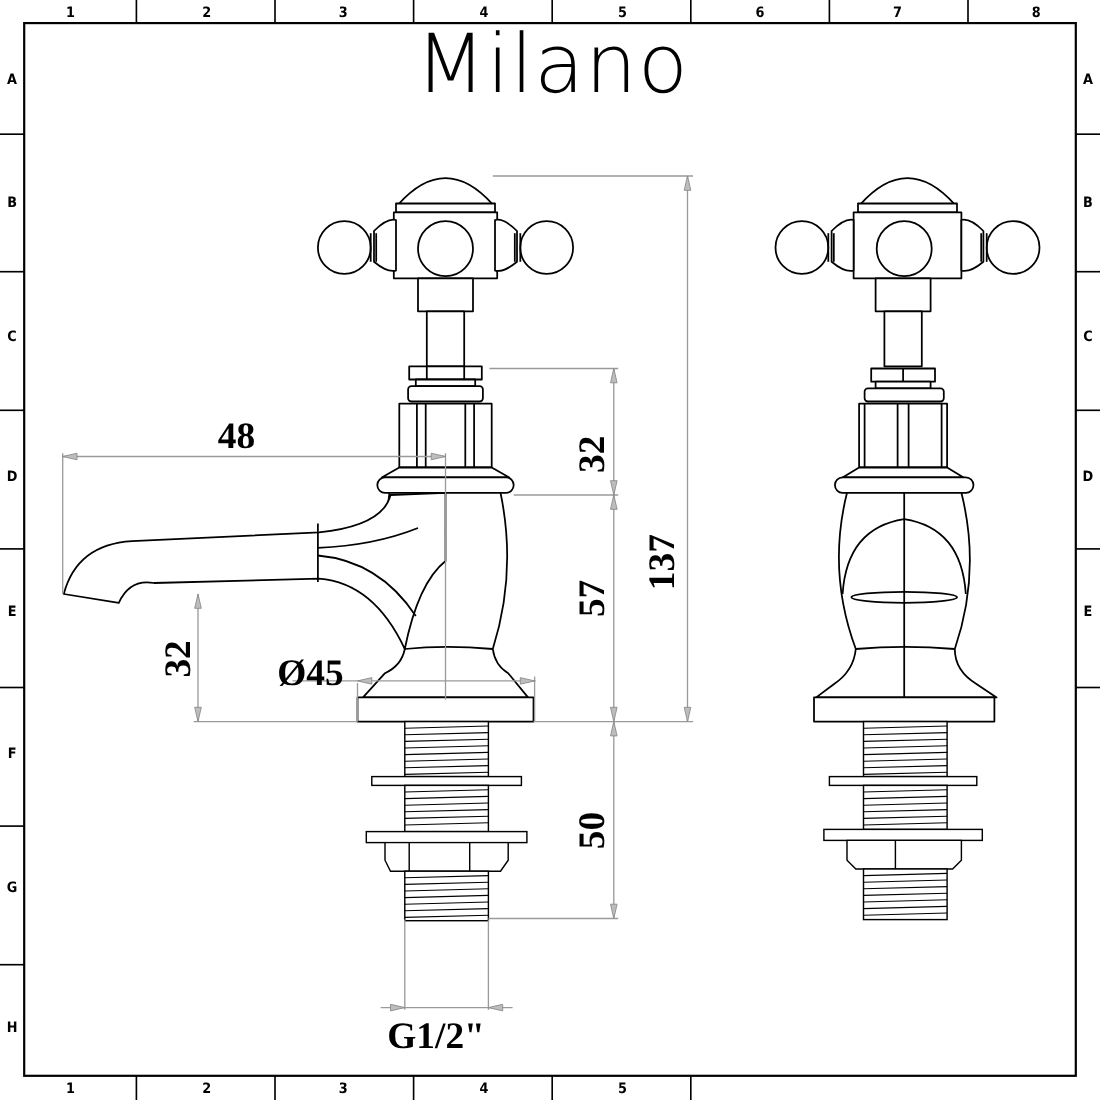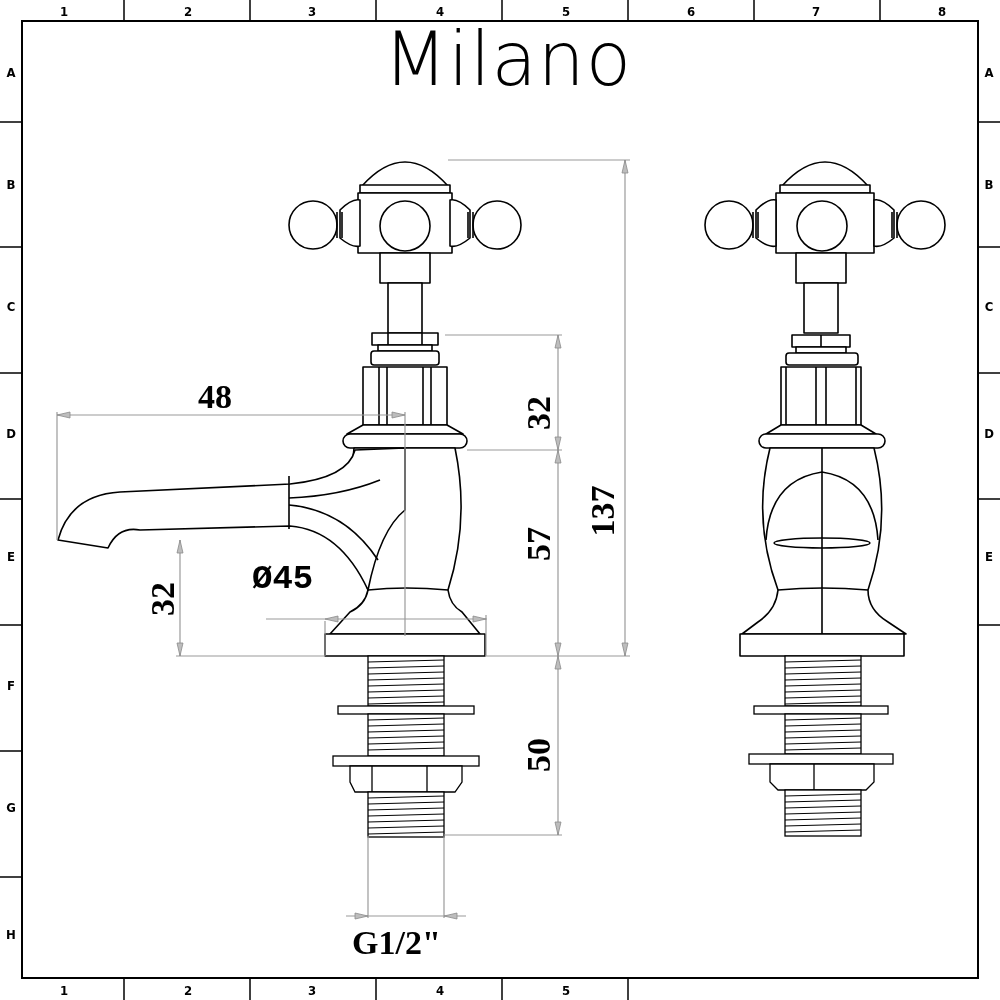--- a/index.html
+++ b/index.html
@@ -3,21 +3,21 @@
 <meta charset="utf-8">
 <style>
   html, body { margin: 0; padding: 0; background: #ffffff; }
   body { width: 1000px; height: 1000px; position: relative; overflow: hidden; font-family: "DejaVu Sans", sans-serif; }
   .frame-svg { position: absolute; left: 0; top: 0; width: 1000px; height: 1000px; }
   .grid-label { position: absolute; font-family: "DejaVu Sans Condensed", "DejaVu Sans", sans-serif; font-weight: bold; font-size: 13px; color: #000; text-align: center; line-height: 1; }
   .col-top { top: 5px; width: 20px; margin-left: -10px; }
   .col-bot { top: 984px; width: 20px; margin-left: -10px; }
   .row-left { left: 0; width: 22px; margin-top: -7px; }
   .row-right { left: 978px; width: 22px; margin-top: -7px; }
-  .title { position: absolute; left: 372px; top: 22px; width: 260px; text-align: right; font-family: "DejaVu Sans", sans-serif; font-weight: 200; font-size: 74px; letter-spacing: 1px; color: #000; line-height: 1; -webkit-text-stroke: 0; }
+  .title { position: absolute; left: 372px; top: 22px; width: 260px; text-align: center; font-family: "DejaVu Sans", sans-serif; font-weight: 200; font-size: 74px; letter-spacing: 1px; color: #000; line-height: 1; -webkit-text-stroke: 0; }
   .dim { position: absolute; font-family: "Liberation Serif", "DejaVu Serif", serif; font-weight: bold; font-size: 34px; color: #000; line-height: 1; white-space: nowrap; }
   .dim.rot { transform: rotate(-90deg); transform-origin: center center; }
 </style>
 </head>
 <body>
 
 <svg class="frame-svg" viewBox="0 0 1000 1000" xmlns="http://www.w3.org/2000/svg">
 
   <g fill="none" stroke="#000" stroke-width="2">
     <rect x="22" y="21" width="956" height="957"></rect>
@@ -282,18 +282,18 @@
 <div class="grid-label row-right" style="top:73px">A</div>
 <div class="grid-label row-right" style="top:185px">B</div>
 <div class="grid-label row-right" style="top:307px">C</div>
 <div class="grid-label row-right" style="top:434px">D</div>
 <div class="grid-label row-right" style="top:557px">E</div>
 
 <div class="title">Milano</div>
 
 <div class="dim" style="left:198px; top:380px;">48</div>
 <div class="dim rot" style="left:146px; top:582px;">32</div>
-<div class="dim" style="left:252px; top:562px;font-family:Liberation Mono, monospace;">Ø45</div>
+<div class="dim" style="left:252px; top:596px;">Ø45</div>
 <div class="dim rot" style="left:522px; top:396px;">32</div>
 <div class="dim rot" style="left:522px; top:527px;">57</div>
 <div class="dim rot" style="left:577px; top:494px;">137</div>
 <div class="dim rot" style="left:522px; top:738px;">50</div>
 <div class="dim" style="left:352px; top:926px;">G1/2"</div>
 
 </body></html>

